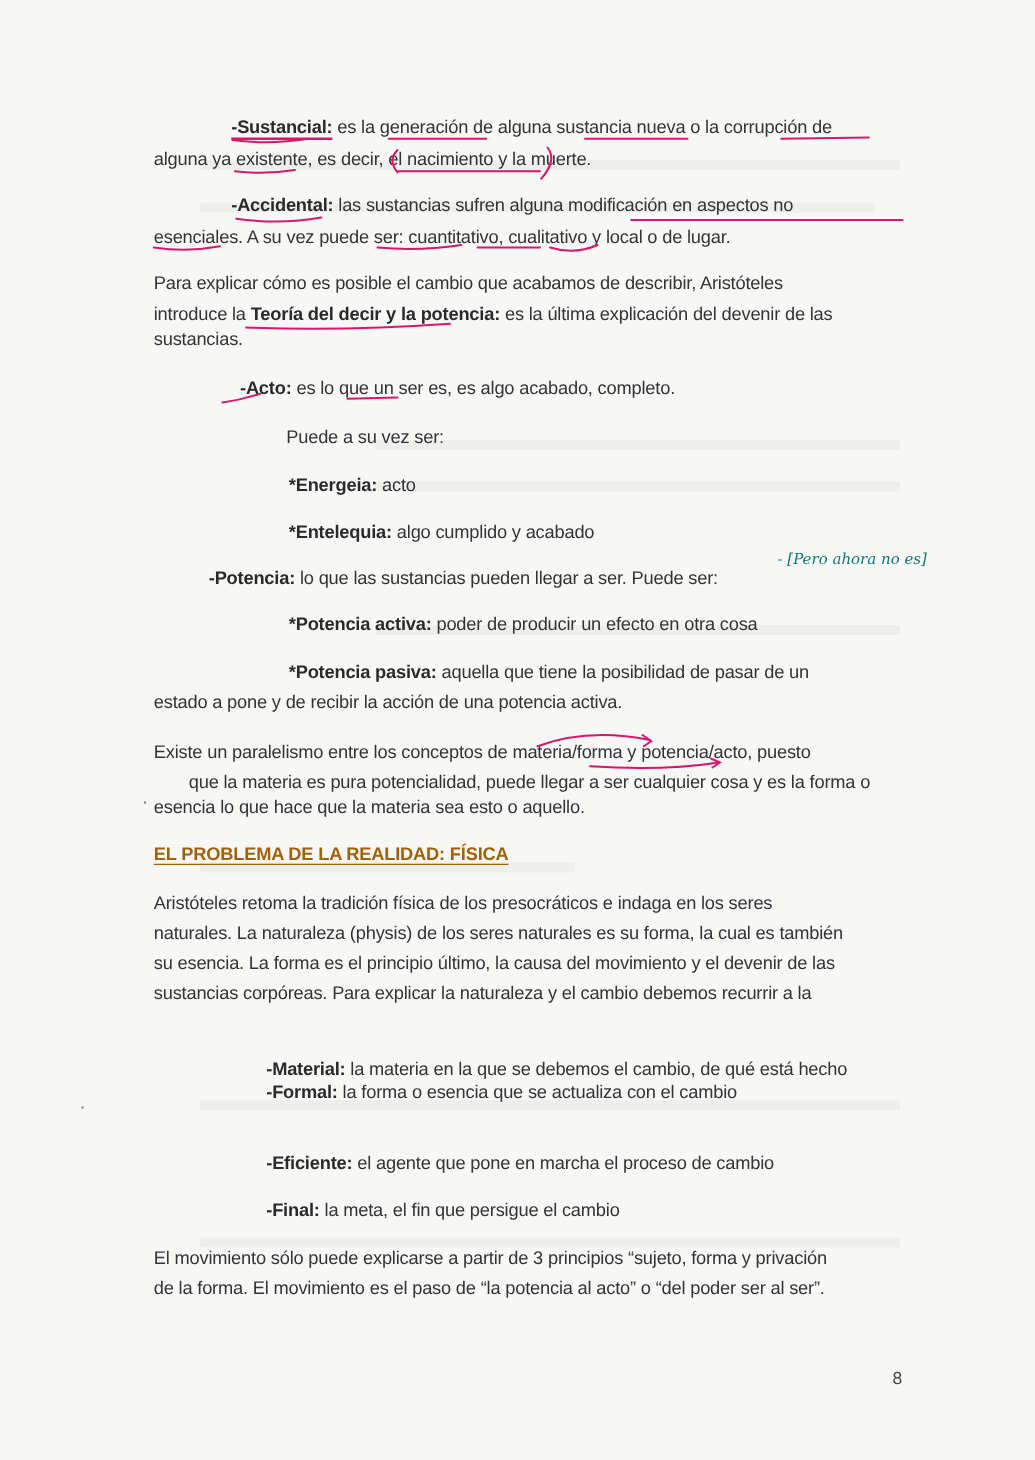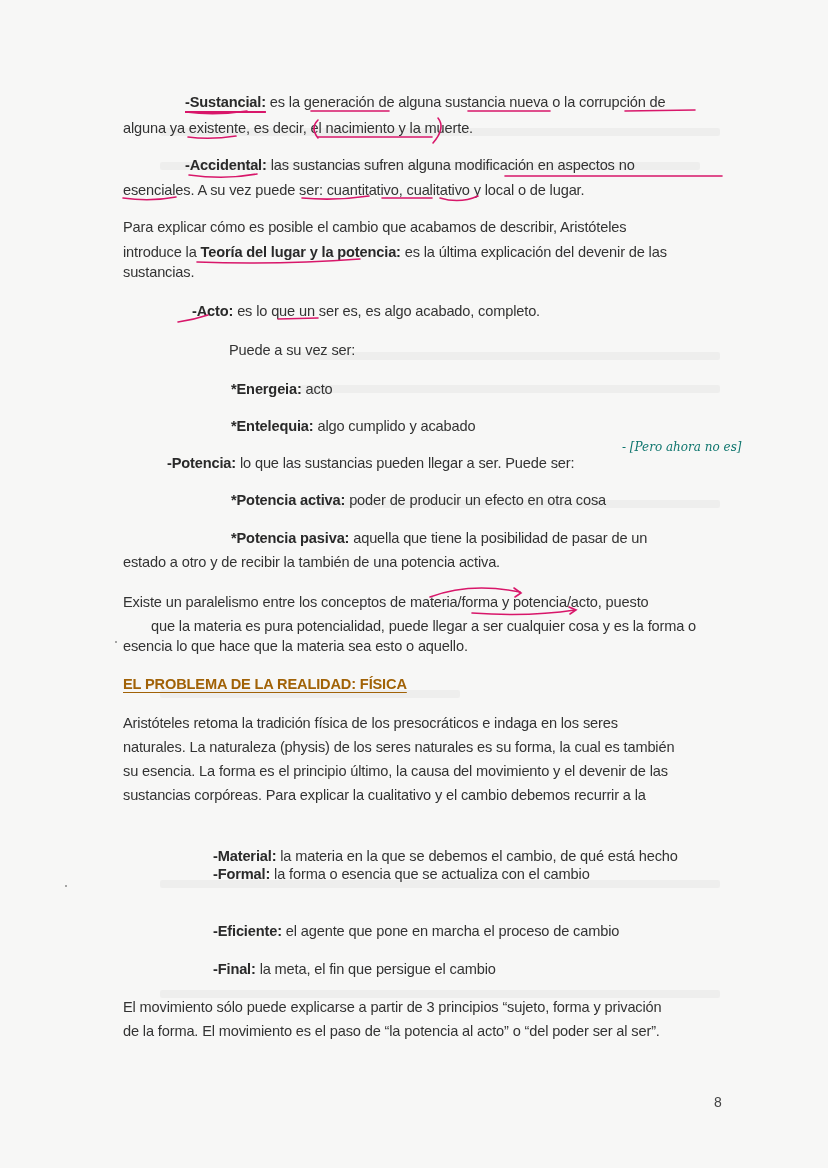--- a/index.html
+++ b/index.html
@@ -45,21 +45,21 @@
   </div>
   <div class="line" style="left:123px;top:118px;">alguna ya existente, es decir, el nacimiento y la muerte.</div>
 
   <div class="line" style="left:185px;top:155px;">
     <b>-Accidental:</b><span> las sustancias sufren alguna modificación en aspectos no</span>
   </div>
   <div class="line" style="left:123px;top:180px;">esenciales. A su vez puede ser: cuantitativo, cualitativo y local o de lugar.</div>
 
   <div class="line" style="left:123px;top:217px;">Para explicar cómo es posible el cambio que acabamos de describir, Aristóteles</div>
   <div class="line" style="left:123px;top:242px;">
-    <span>introduce la </span><b>Teoría del lugar y la potencia:</b><span> es la última explicación  del devenir de las</span>
+    <span>introduce la </span><b>Teoría del decir y la potencia:</b><span> es la última explicación  del devenir de las</span>
   </div>
   <div class="line" style="left:123px;top:262px;">sustancias.</div>
 
   <div class="line" style="left:192px;top:301px;">
     <b>-Acto:</b><span> es lo que un ser es, es algo acabado, completo.</span>
   </div>
   <div class="line" style="left:229px;top:340px;">Puede a su vez ser:</div>
   <div class="line" style="left:231px;top:379px;">
     <b>*Energeia:</b><span> acto</span>
   </div>
@@ -71,32 +71,32 @@
     <b>-Potencia:</b><span> lo que las sustancias pueden llegar a ser. Puede ser:</span>
   </div>
   <div class="annot" style="left:622px;top:440px;">- [Pero ahora no es]</div>
 
   <div class="line" style="left:231px;top:490px;">
     <b>*Potencia activa:</b><span> poder de producir un efecto en otra cosa</span>
   </div>
   <div class="line" style="left:231px;top:528px;">
     <b>*Potencia pasiva:</b><span> aquella que tiene la posibilidad de pasar de un</span>
   </div>
-  <div class="line" style="left:123px;top:552px;">estado a otro y de recibir la también de una potencia activa.</div>
+  <div class="line" style="left:123px;top:552px;">estado a pone y de recibir la acción de una potencia activa.</div>
 
   <div class="line" style="left:123px;top:592px;">Existe un paralelismo entre los conceptos de materia/forma y potencia/acto, puesto</div>
   <div class="line" style="left:123px;top:616px;margin-left:28px;">que la materia es pura potencialidad, puede llegar a ser cualquier cosa y es la forma o</div>
   <div class="line" style="left:123px;top:636px;">esencia lo que hace que la materia sea esto o aquello.</div>
 
   <div class="line heading" style="left:123px;top:674px;">EL PROBLEMA DE LA REALIDAD: FÍSICA</div>
 
   <div class="line" style="left:123px;top:713px;">Aristóteles retoma la tradición física de los presocráticos e indaga en los seres</div>
   <div class="line" style="left:123px;top:737px;">naturales. La naturaleza (physis) de los seres naturales es su forma, la cual es también</div>
   <div class="line" style="left:123px;top:761px;">su esencia. La forma es el principio último, la causa del movimiento y el devenir de las</div>
-  <div class="line" style="left:123px;top:785px;">sustancias corpóreas. Para explicar la cualitativo y el cambio debemos recurrir a la</div>
+  <div class="line" style="left:123px;top:785px;">sustancias corpóreas. Para explicar la naturaleza y el cambio debemos recurrir a la</div>
 
   <div class="line" style="left:213px;top:846px;">
     <b>-Material:</b><span> la materia en la que se debemos el cambio, de qué está hecho</span>
   </div>
   <div class="line" style="left:213px;top:864px;">
     <b>-Formal:</b><span> la forma o esencia que se actualiza con el cambio</span>
   </div>
   <div class="line" style="left:213px;top:921px;">
     <b>-Eficiente:</b><span> el agente que pone en marcha el proceso de cambio</span>
   </div>

